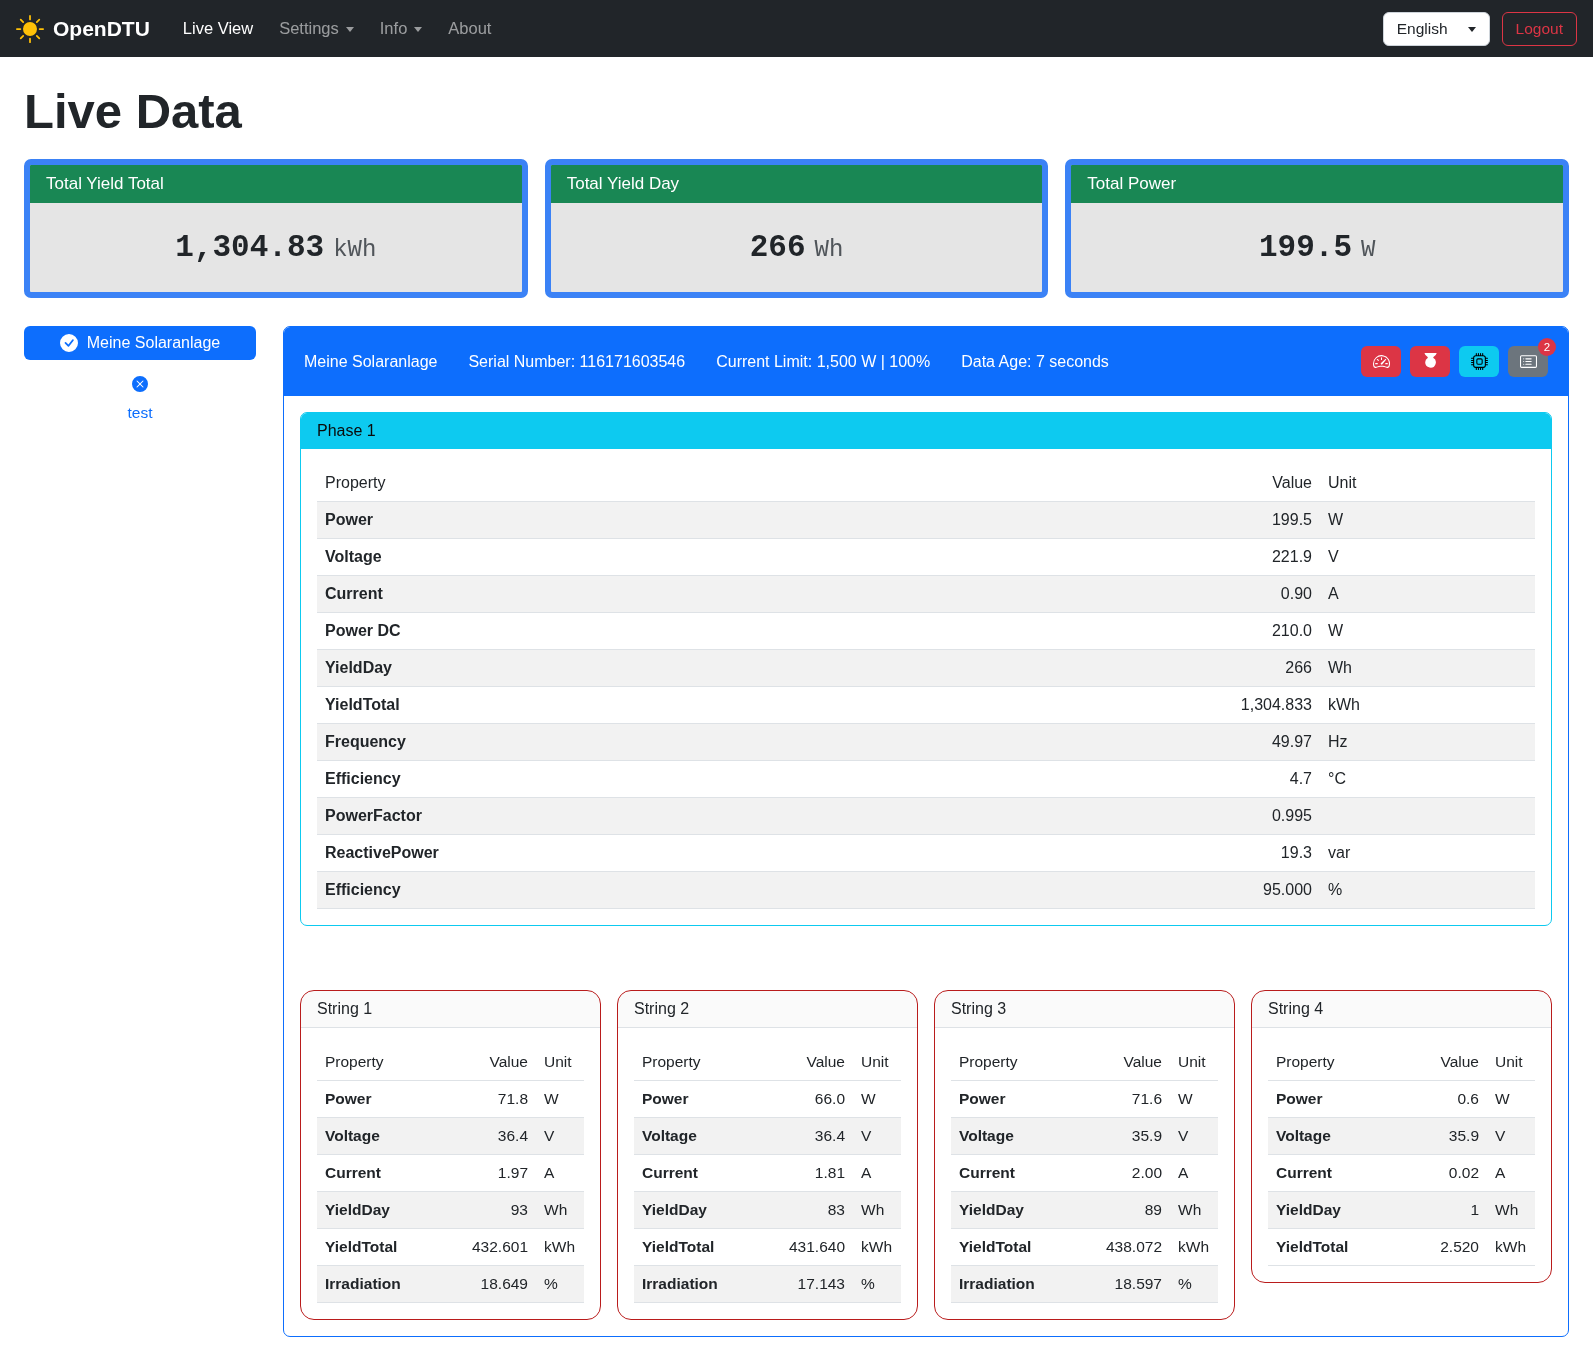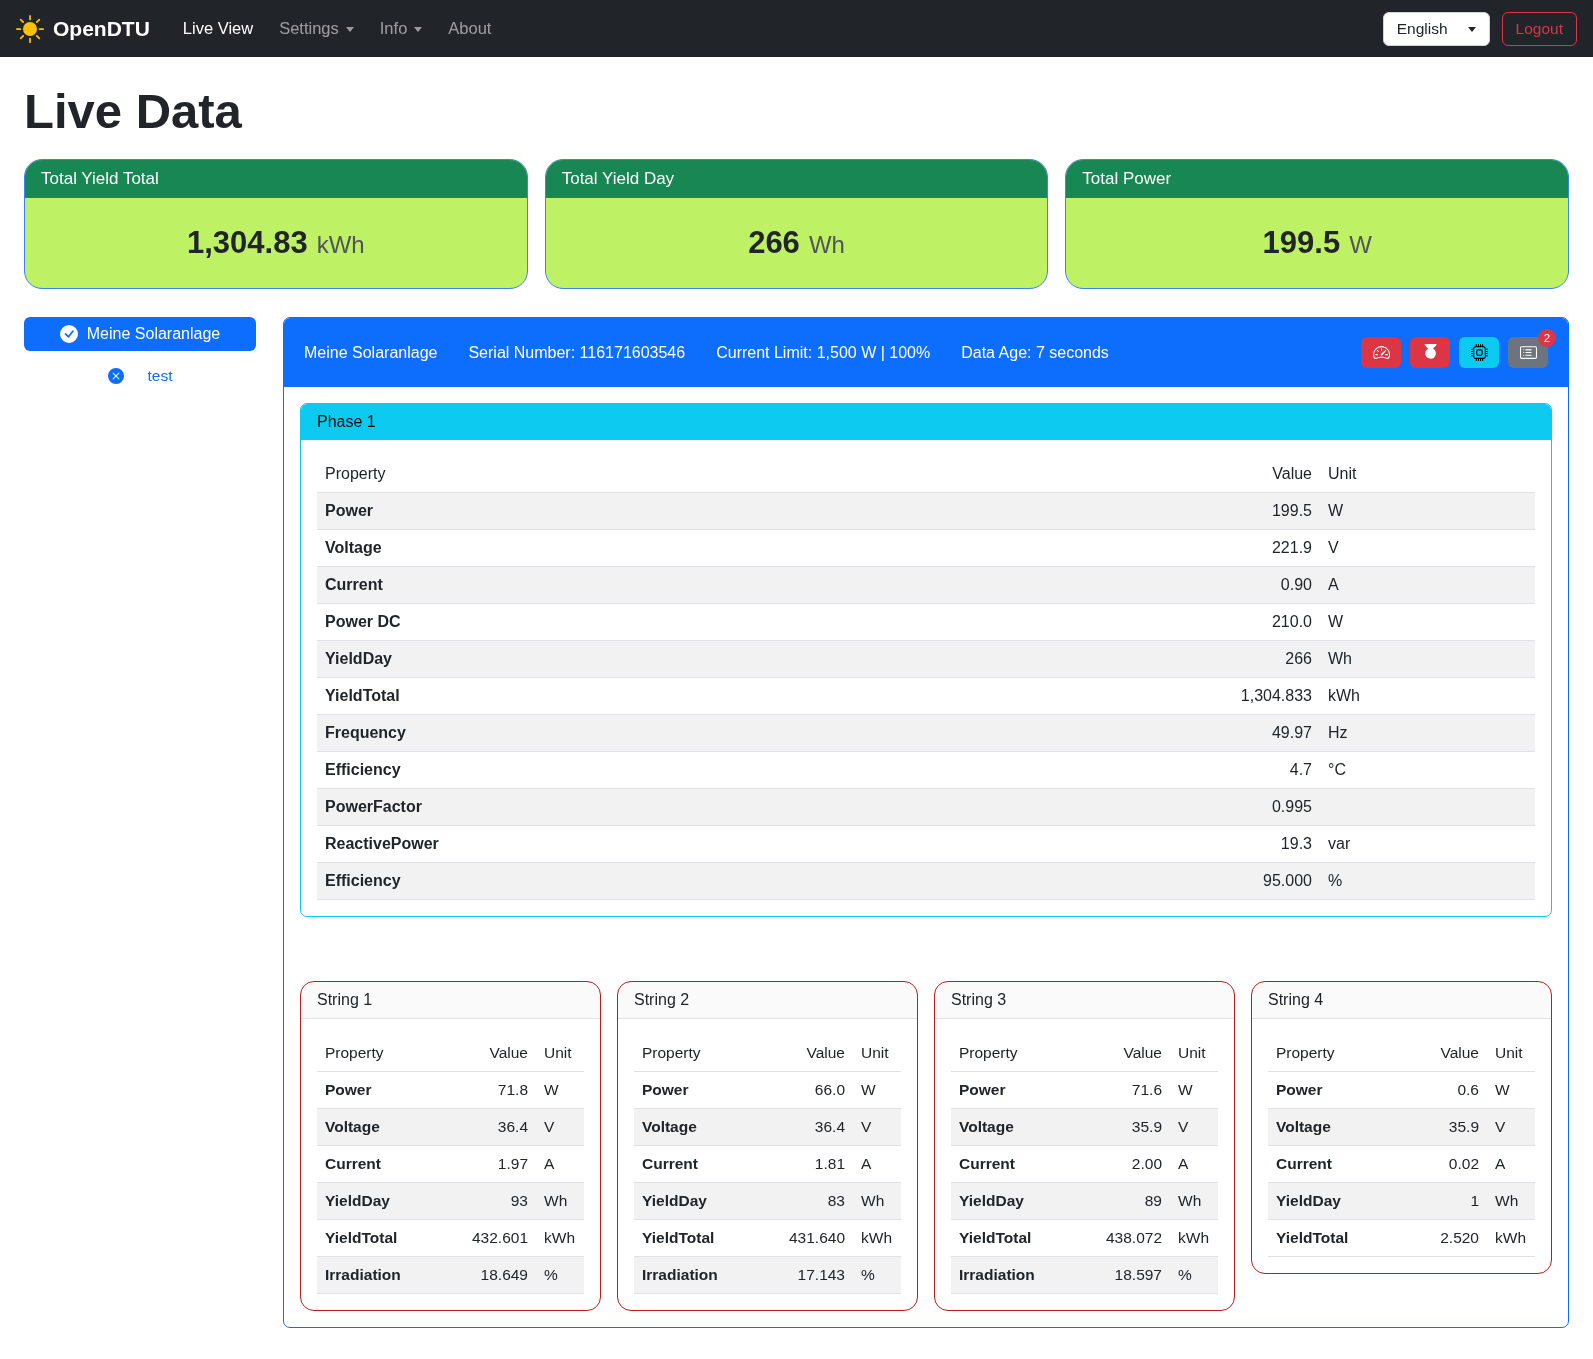--- a/index.html
+++ b/index.html
@@ -81,32 +81,32 @@
     font-size: 49px;
     font-weight: 700;
     margin: 16px 0 20px 0;
     color: #212529;
   }
 
   
   .cards-row { display: flex; gap: 17px; margin-bottom: 28px; }
   .summary-card {
     flex: 1;
-    border: 1px solid #3b82f6;
-    border-radius: 18px;
+    border: 6px solid #3b82f6;
+    border-radius: 7px;
     overflow: hidden;
-    background: #bef264;
+    background: #e5e5e5;
   }
   .summary-card-header {
     background: #198754;
     color: #ffffff;
     padding: 9px 16px;
     font-size: 17px;
   }
-  .summary-card-body { padding: 27px 16px; text-align: center; }
+  .summary-card-body { padding: 27px 16px; text-align: center; font-family: Liberation Mono, monospace; }
   .summary-value { font-size: 31px; font-weight: 700; color: #212529; }
   .summary-unit { font-size: 24px; font-weight: 400; color: #50555a; margin-left: 9px; }
 
   
   .main-row { display: flex; gap: 27px; align-items: flex-start; }
   .left-col { width: 232px; flex: none; }
   .inverter-btn {
     width: 100%;
     background: #0d6efd;
     color: #ffffff;
@@ -119,25 +119,26 @@
     align-items: center;
     justify-content: center;
     gap: 9px;
     cursor: pointer;
   }
   .test-link {
     margin-top: 16px;
     display: flex;
     align-items: center;
     justify-content: center;
-    gap: 24px;
+    gap: 12px;
     color: #0d6efd;
     font-size: 15.5px;
     text-decoration: none;
     cursor: pointer;
+    flex-direction: column;
   }
 
   
   .panel {
     flex: 1;
     border: 1px solid #0d6efd;
     border-radius: 7px;
     overflow: hidden;
     background: #ffffff;
   }

